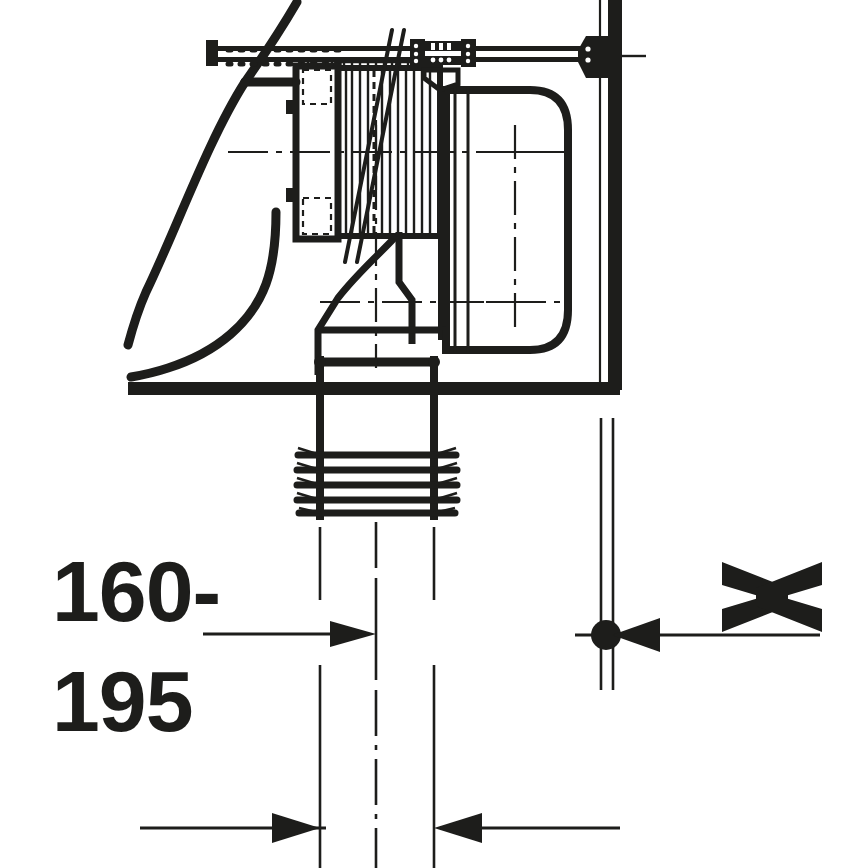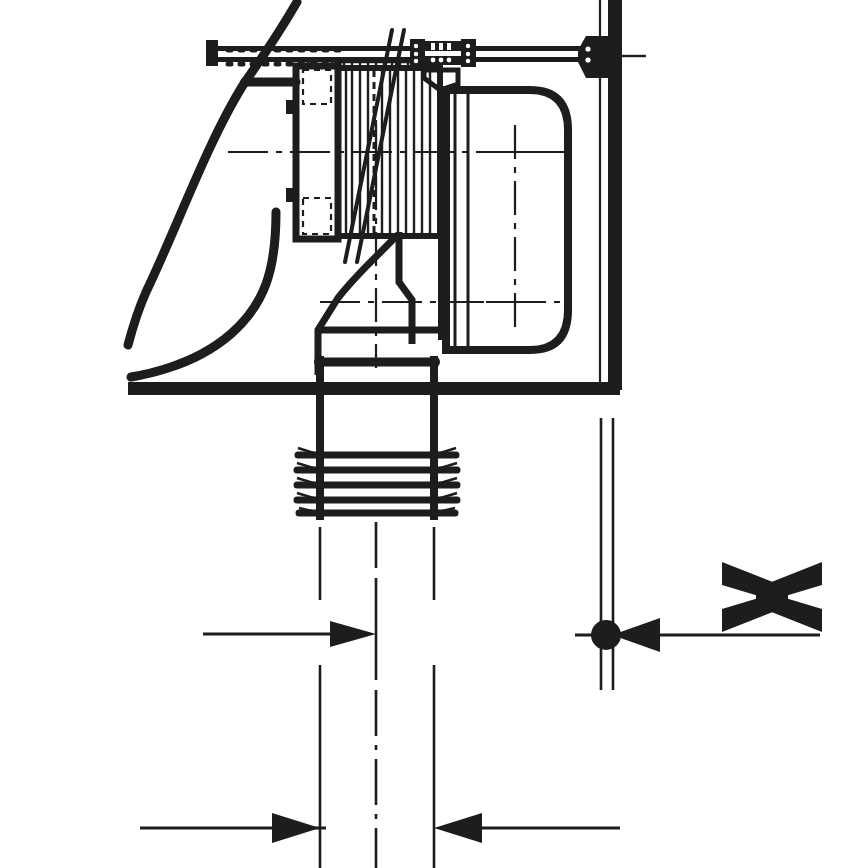--- a/index.html
+++ b/index.html
@@ -239,16 +239,18 @@
       <g>
         <line x1="140" y1="828" x2="326" y2="828" stroke-width="3"></line>
         <path d="M 272 813 L 320 828 L 272 843 Z" fill="#1d1d1b" stroke="none"></path>
         <line x1="440" y1="828" x2="620" y2="828" stroke-width="3"></line>
         <path d="M 482 813 L 434 828 L 482 843 Z" fill="#1d1d1b" stroke="none"></path>
       </g>
 
     </g>
   </svg>
 
-
+  <div class="dimtext" id="t-160">160-</div>
+
+  <div class="dimtext" id="t-195">195</div>
 
 
 </div>
 
 </body></html>

